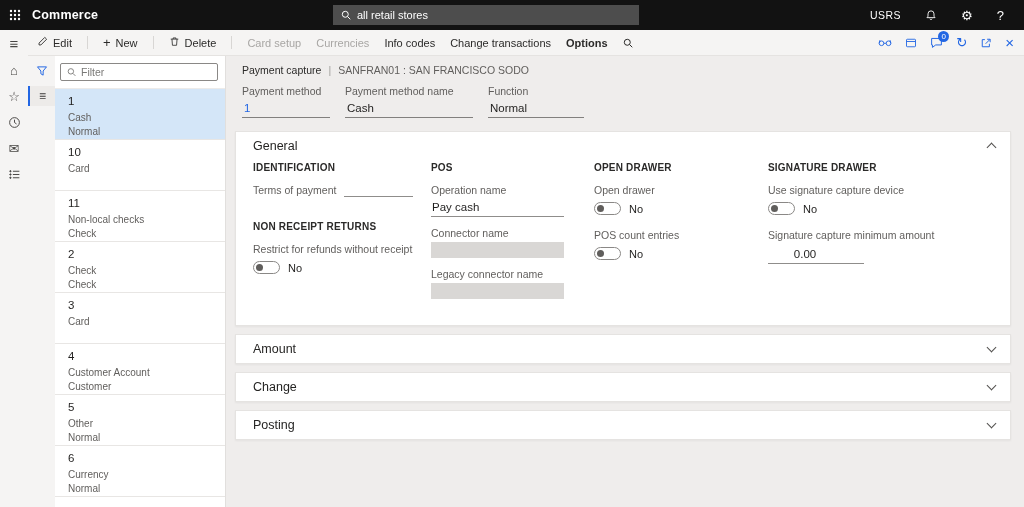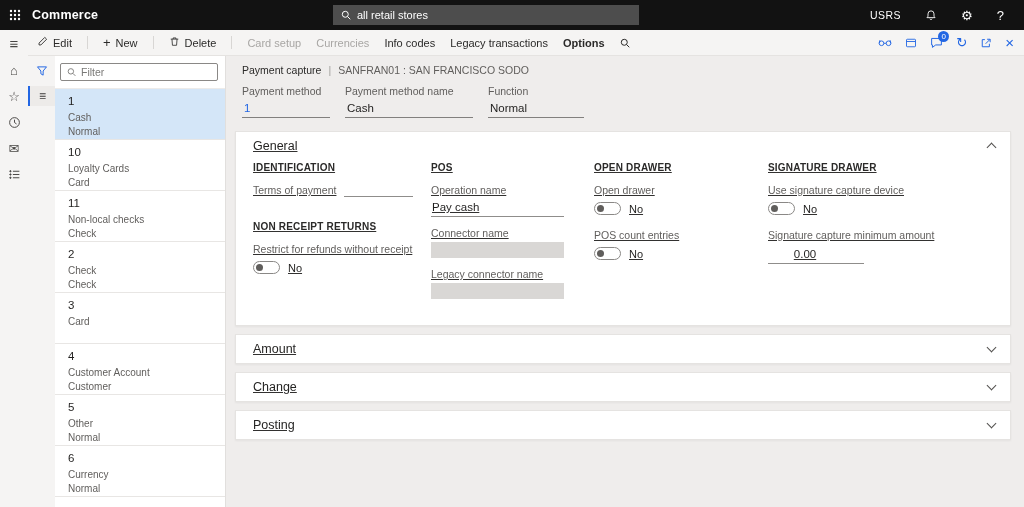--- a/index.html
+++ b/index.html
@@ -61,21 +61,21 @@
   .main { flex:1; background:#efedec; padding:6px 13px 0 9px; min-width:0; overflow:hidden; }
   .crumb { margin:2px 0 9px 7px; font-size:10.5px; display:flex; gap:7px; align-items:center; }
   .crumb-t { color:#2b2a29; cursor:pointer; }
   .crumb-s { color:#a19f9d; }
   .crumb-sub { color:#605e5c; }
   .hfields { display:flex; gap:15px; margin:0 0 13px 7px; }
   .hlabel { font-size:10.5px; color:#605e5c; margin-bottom:5px; white-space:nowrap; }
   .hvalue { font-size:11.5px; color:#201f1e; border-bottom:1px solid #82807e; padding:0 2px 3px; min-height:15px; cursor:text; }
   .hvalue.accent { color:#2266e3; }
 
-  .card { background:#fff; border:1px solid #e5e3e1; box-shadow:0 1px 2px rgba(0,0,0,.05); margin-bottom:8px;text-decoration:underline; }
+  .card { background:#fff; border:1px solid #e5e3e1; box-shadow:0 1px 2px rgba(0,0,0,.05); margin-bottom:8px; }
   .card-head { height:28px; display:flex; align-items:center; padding:0 15px 0 17px; font-size:12.5px; color:#252423; cursor:pointer; }
   .chev { width:7px; height:7px; border-right:1.4px solid #52504e; border-bottom:1.4px solid #52504e; transform:rotate(45deg); margin-left:auto; margin-top:-3px; }
   .chev.up { transform:rotate(225deg); margin-top:3px; }
 
   .gen-body { display:flex; padding:2px 18px 26px 17px; min-width:0; }
   .gcol.c1 { width:160px; margin-right:18px; }
   .gcol.c2 { width:133px; margin-right:30px; }
   .gcol.c3 { width:150px; margin-right:24px; }
   .gcol.c4 { flex:1; }
   .gh { font-size:10px; font-weight:700; color:#2b2a29; letter-spacing:.2px; margin-bottom:10px; }
@@ -191,21 +191,21 @@
         <span class="ab-item disabled">
             <span>Card setup</span>
           </span>
         <span class="ab-item disabled">
             <span>Currencies</span>
           </span>
         <span class="ab-item">
             <span>Info codes</span>
           </span>
         <span class="ab-item">
-            <span>Legacy transactions</span>
+            <span>Change transactions</span>
           </span>
         <span class="ab-item strong">
             <span>Options</span>
           </span>
         <span class="ab-item">
           <svg width="10" height="10" viewBox="0 0 14 14">
               <circle cx="6" cy="6" r="4.2" fill="none" stroke="#2b2a29" stroke-width="1.4"></circle>
               <line x1="9.2" y1="9.2" x2="13" y2="13" stroke="#2b2a29" stroke-width="1.4"></line>
             </svg>
         </span>
@@ -260,21 +260,20 @@
               <input placeholder="Filter" style="">
             </div>
             <div class="plist">
               <div class="pitem selected">
                 <div class="pid">1</div>
                 <div class="psub">Cash</div>
                 <div class="psub">Normal</div>
               </div>
               <div class="pitem">
                 <div class="pid">10</div>
-                <div class="psub">Loyalty Cards</div>
                 <div class="psub">Card</div>
               </div>
               <div class="pitem">
                 <div class="pid">11</div>
                 <div class="psub">Non-local checks</div>
                 <div class="psub">Check</div>
               </div>
               <div class="pitem">
                 <div class="pid">2</div>
                 <div class="psub">Check</div>

